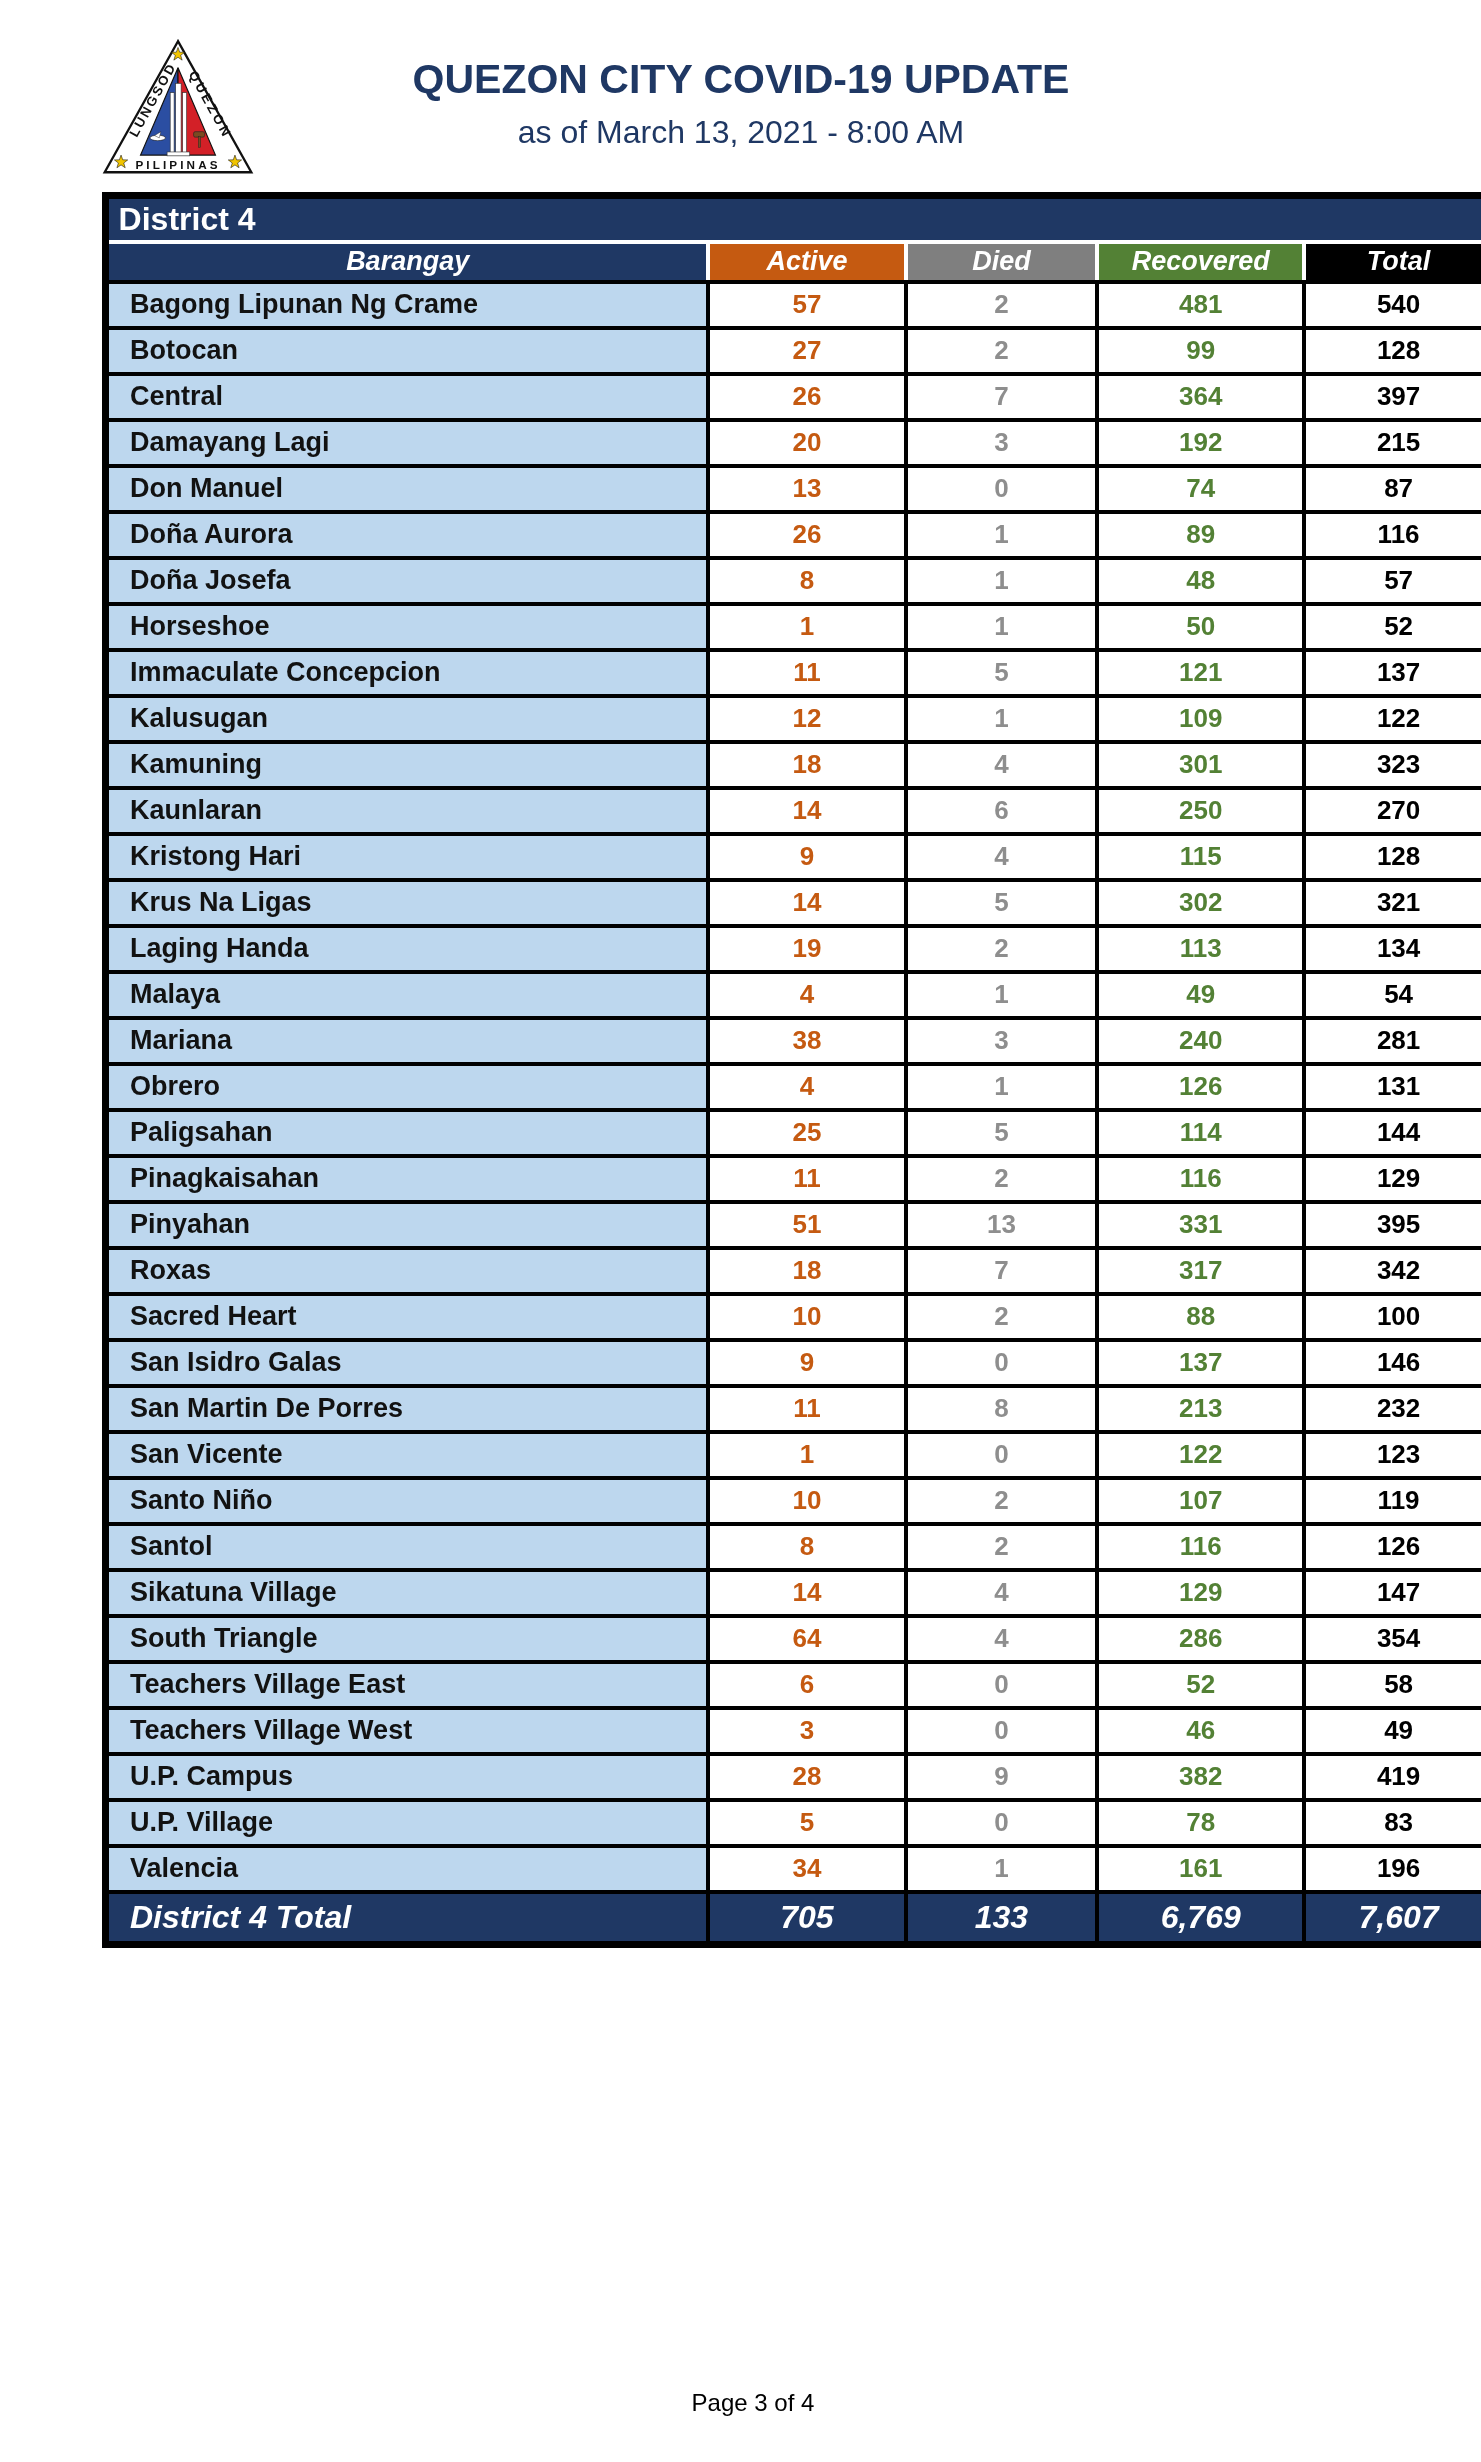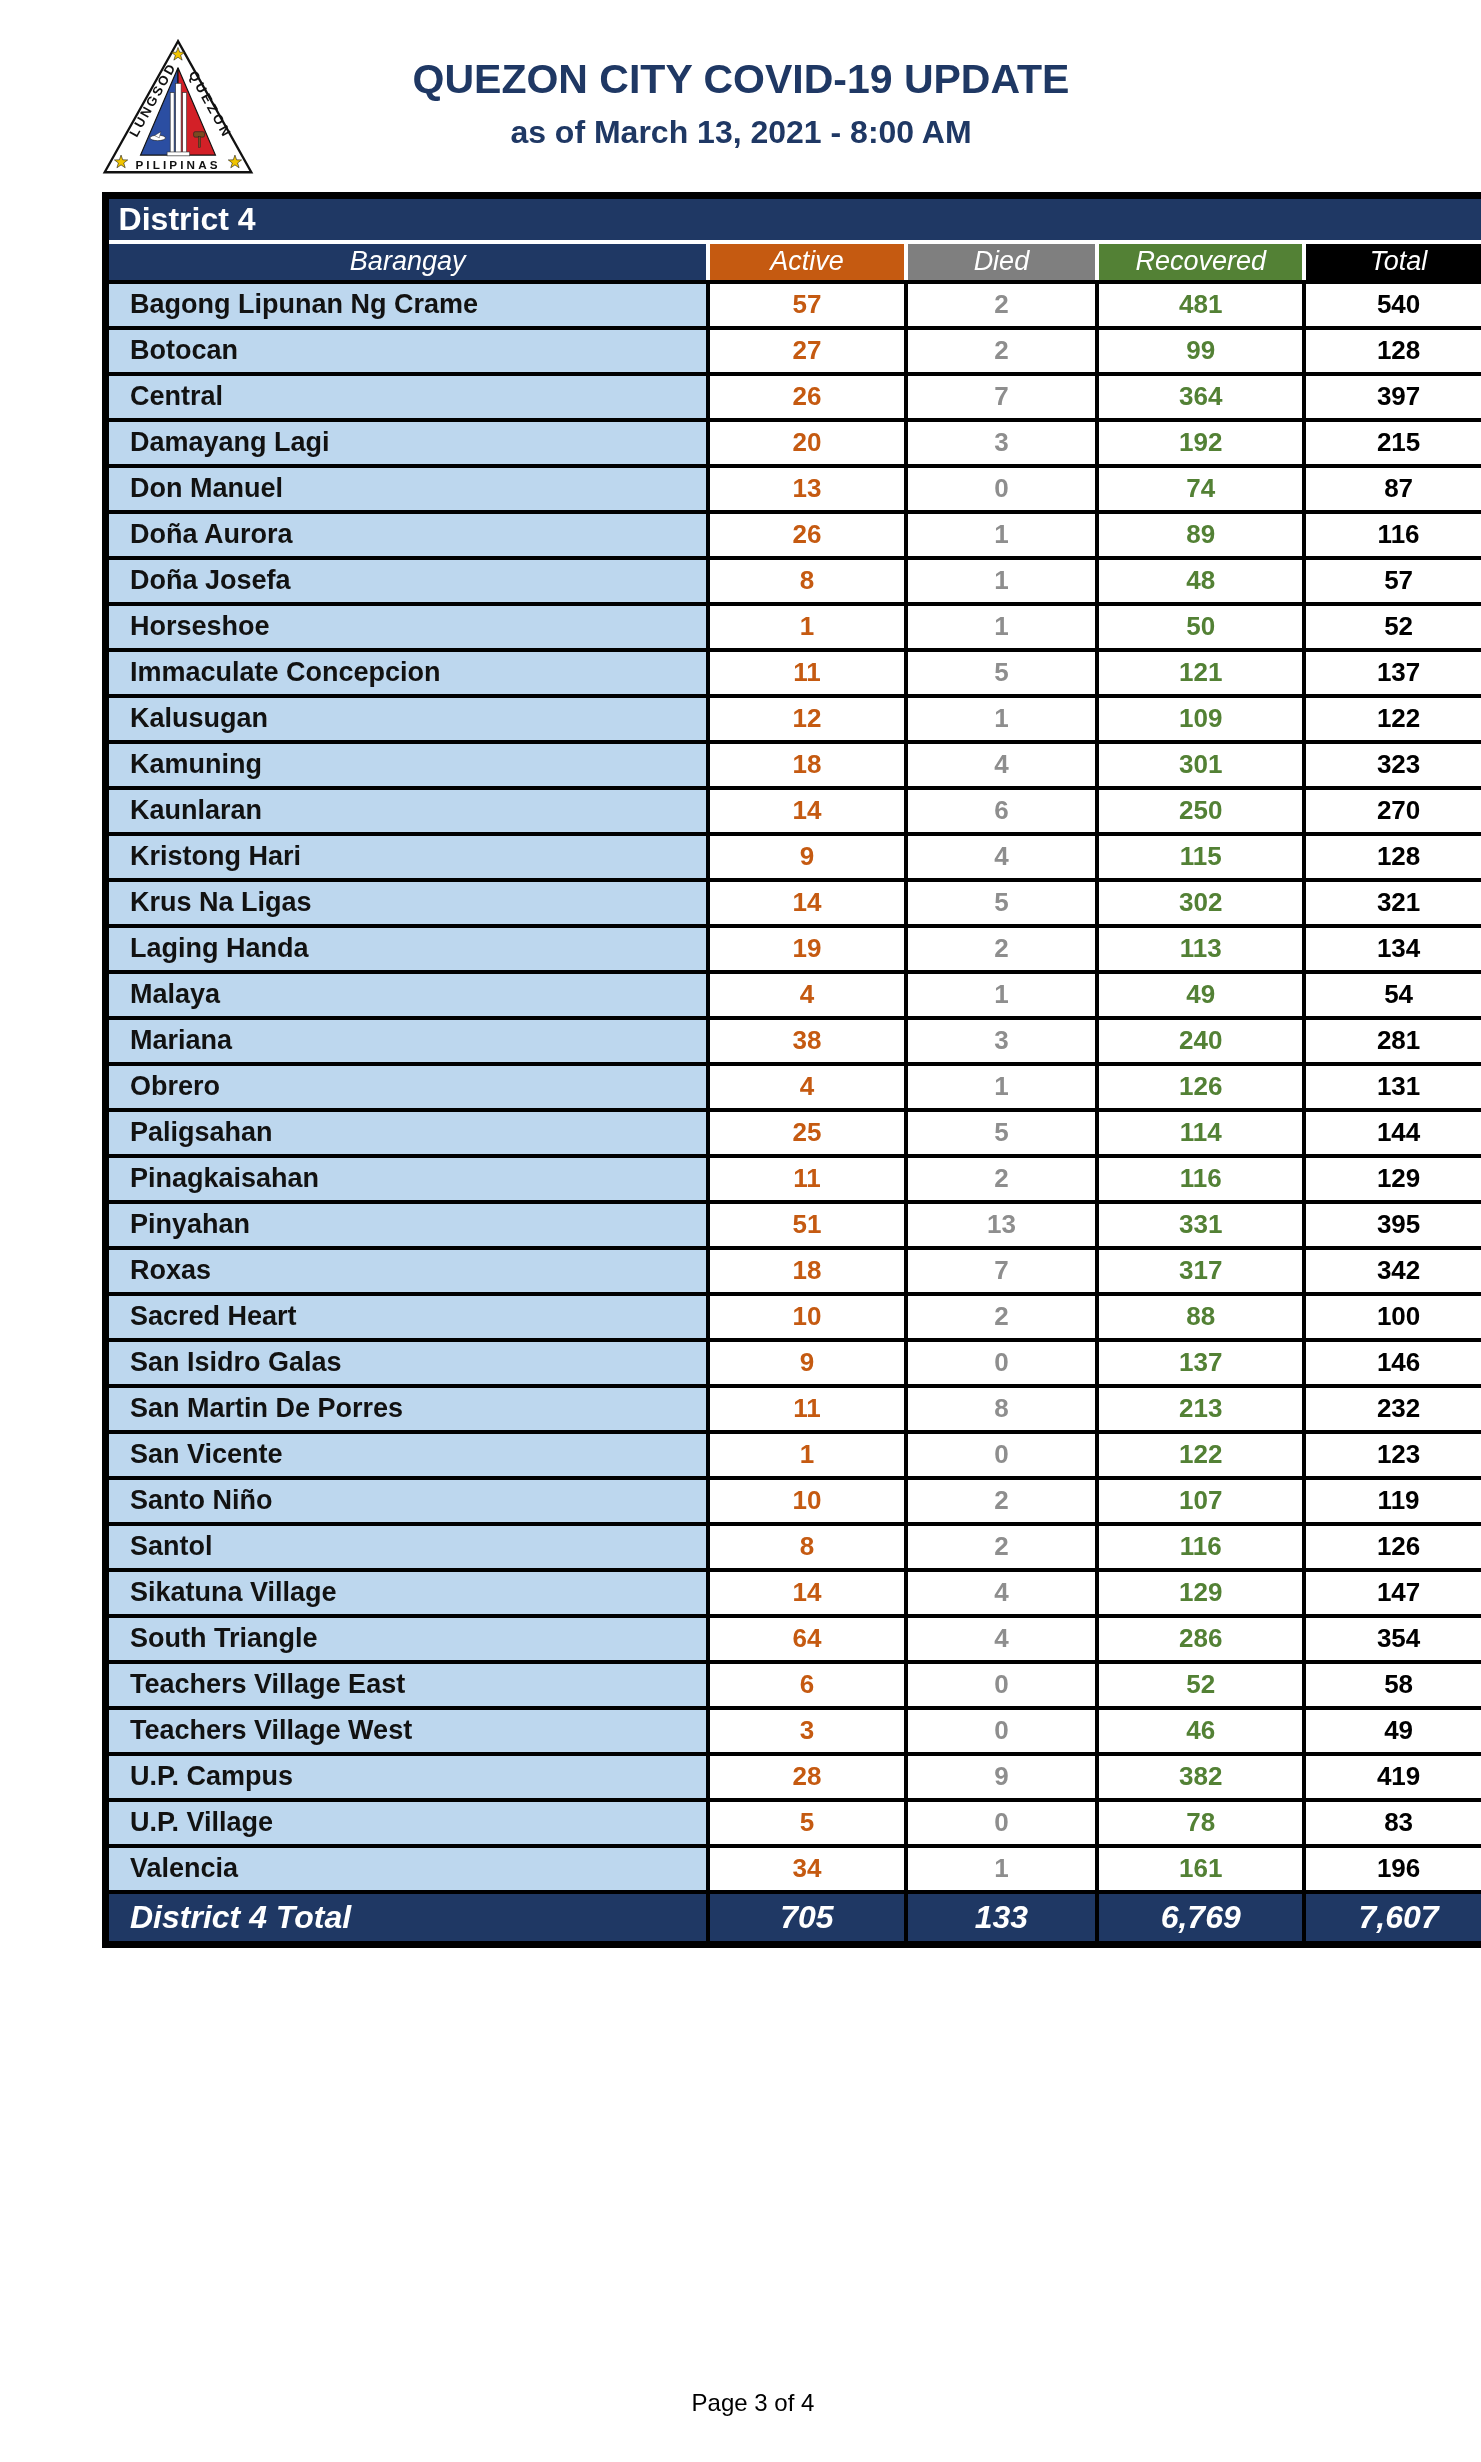--- a/index.html
+++ b/index.html
@@ -5,38 +5,38 @@
   * { margin:0; padding:0; box-sizing:border-box; }
   body {
     width:1482px; height:2462px; background:#ffffff;
     font-family:"Liberation Sans", sans-serif; position:relative;
   }
   .page { position:relative; width:1482px; height:2462px; overflow:hidden; }
 
   
   .doc-header { position:absolute; top:56px; left:0; width:100%; text-align:center; }
   .doc-title { color:#1F3864; font-size:41px; font-weight:700; letter-spacing:0px; }
-  .doc-subtitle { color:#1F3864; font-size:32px; font-weight:700; margin-top:11px; }
+  .doc-subtitle { color:#1F3864; font-size:32px; font-weight:400; margin-top:11px; }
 
   .logo-wrap { position:absolute; left:100px; top:35px; width:156px; height:145px; }
 
   
   table.covid-table {
     position:absolute; left:102px; top:192px; width:1396px;
     border-collapse:collapse; border:7.2px solid #000; table-layout:fixed;
   }
   td { border:4px solid #000; overflow:hidden; }
 
   .banner-cell {
     background:#1F3864; color:#fff; font-weight:700; font-size:32px;
     height:46px; padding-left:9.6px; text-align:left;
     border-bottom:4.8px solid #fff;
   }
   .head-row td {
-    font-style:italic; font-weight:400; color:#fff; font-size:27px;
+    font-style:italic; font-weight:700; color:#fff; font-size:27px;
     text-align:center; height:40px;
     border-left:4.8px solid #fff; border-right:4.8px solid #fff;
     border-top:4.8px solid #fff; border-bottom:4px solid #000;
   }
   .h-barangay { background:#1F3864; }
   .h-active   { background:#C55A11; }
   .h-died     { background:#7F7F7F; }
   .h-recovered{ background:#538135; }
   .h-total    { background:#000000; }
 

